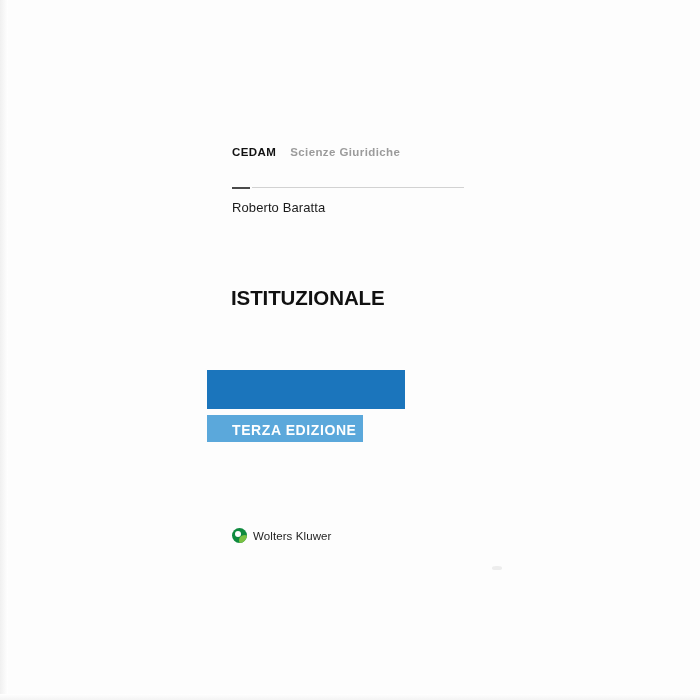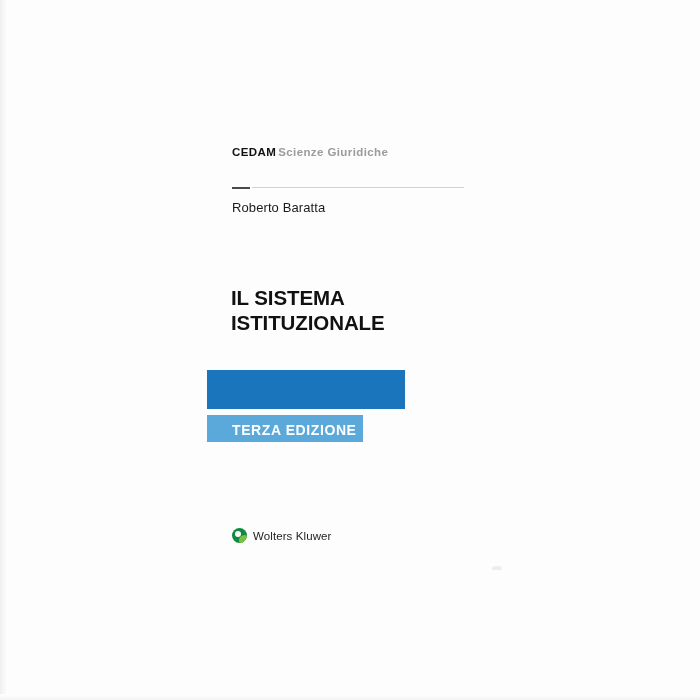--- a/index.html
+++ b/index.html
@@ -62,21 +62,21 @@
     white-space: nowrap;
   }
   .publisher .brand {
     font-weight: bold;
     color: #111111;
     margin-top: 40px;
   }
   .publisher .collana {
     font-weight: bold;
     color: #9b9b9b;
-    margin-left: 2px;
+    margin-left: 14px;
   }
 
   
   .rule-wrap {
     position: absolute;
     left: 232px;
     top: 187px;
     width: 232px;
     height: 2px;
   }
@@ -220,21 +220,20 @@
     </div>
 
     <div class="rule-wrap">
       <div class="rule-dark"></div>
       <div class="rule-light"></div>
     </div>
 
     <div class="author">Roberto Baratta</div>
 
     <div class="title">
-      <span class="line">IL SISTEMA</span>
       <span class="line">ISTITUZIONALE</span>
     </div>
 
     <div class="bar-main"></div>
     <div class="bar-edition"></div>
     <div class="bar-edition-label">TERZA EDIZIONE</div>
 
     <div class="logo">
       <span class="logo-mark">
         <span class="arc"></span>

